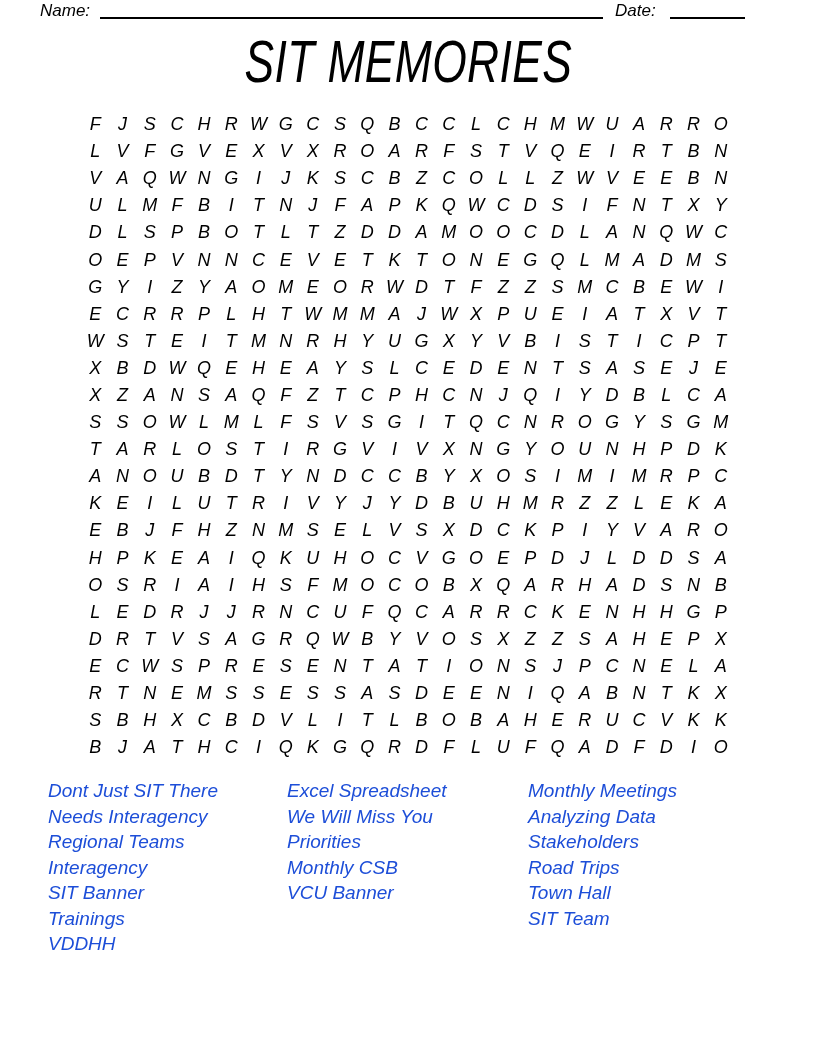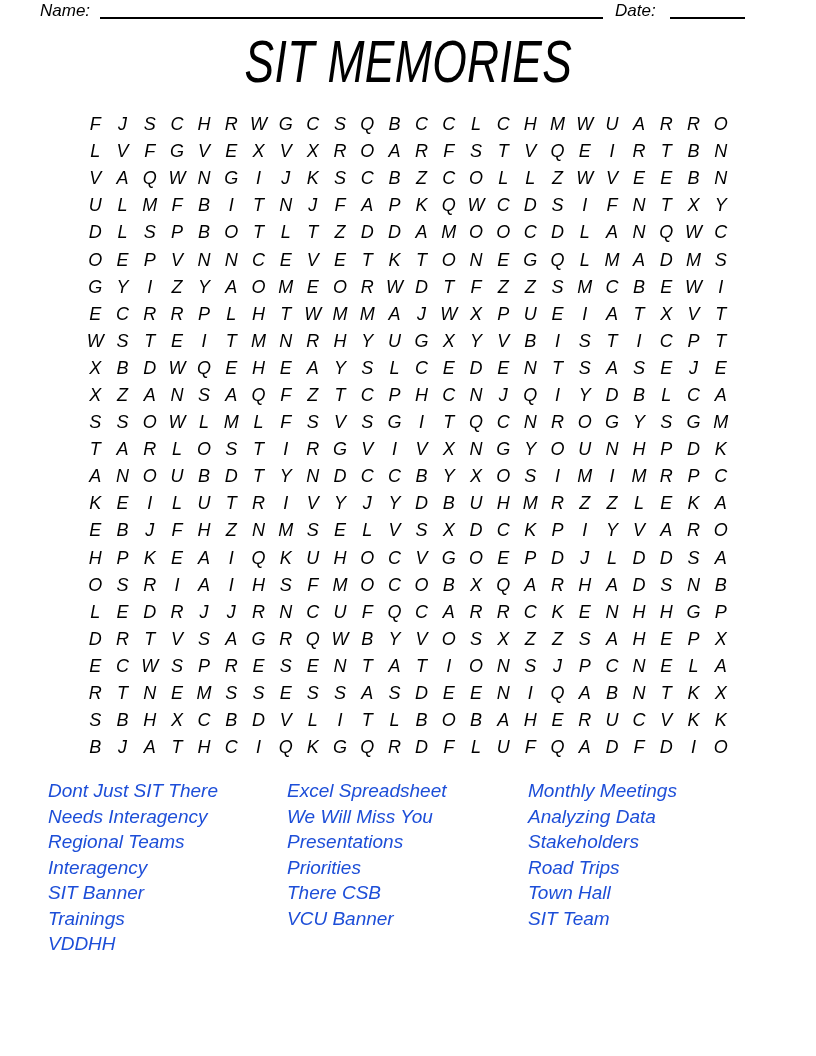--- a/index.html
+++ b/index.html
@@ -682,23 +682,22 @@
       <div class="word">Needs Interagency</div>
       <div class="word">Regional Teams</div>
       <div class="word">Interagency</div>
       <div class="word">SIT Banner</div>
       <div class="word">Trainings</div>
       <div class="word">VDDHH</div>
     </div>
   <div class="word-col word-col-2">
       <div class="word">Excel Spreadsheet</div>
       <div class="word">We Will Miss You</div>
-      <div class="word">Presentations</div>
       <div class="word">Priorities</div>
-      <div class="word">There CSB</div>
+      <div class="word">Monthly CSB</div>
       <div class="word">VCU Banner</div>
     </div>
   <div class="word-col word-col-3">
       <div class="word">Monthly Meetings</div>
       <div class="word">Analyzing Data</div>
       <div class="word">Stakeholders</div>
       <div class="word">Road Trips</div>
       <div class="word">Town Hall</div>
       <div class="word">SIT Team</div>
     </div>

